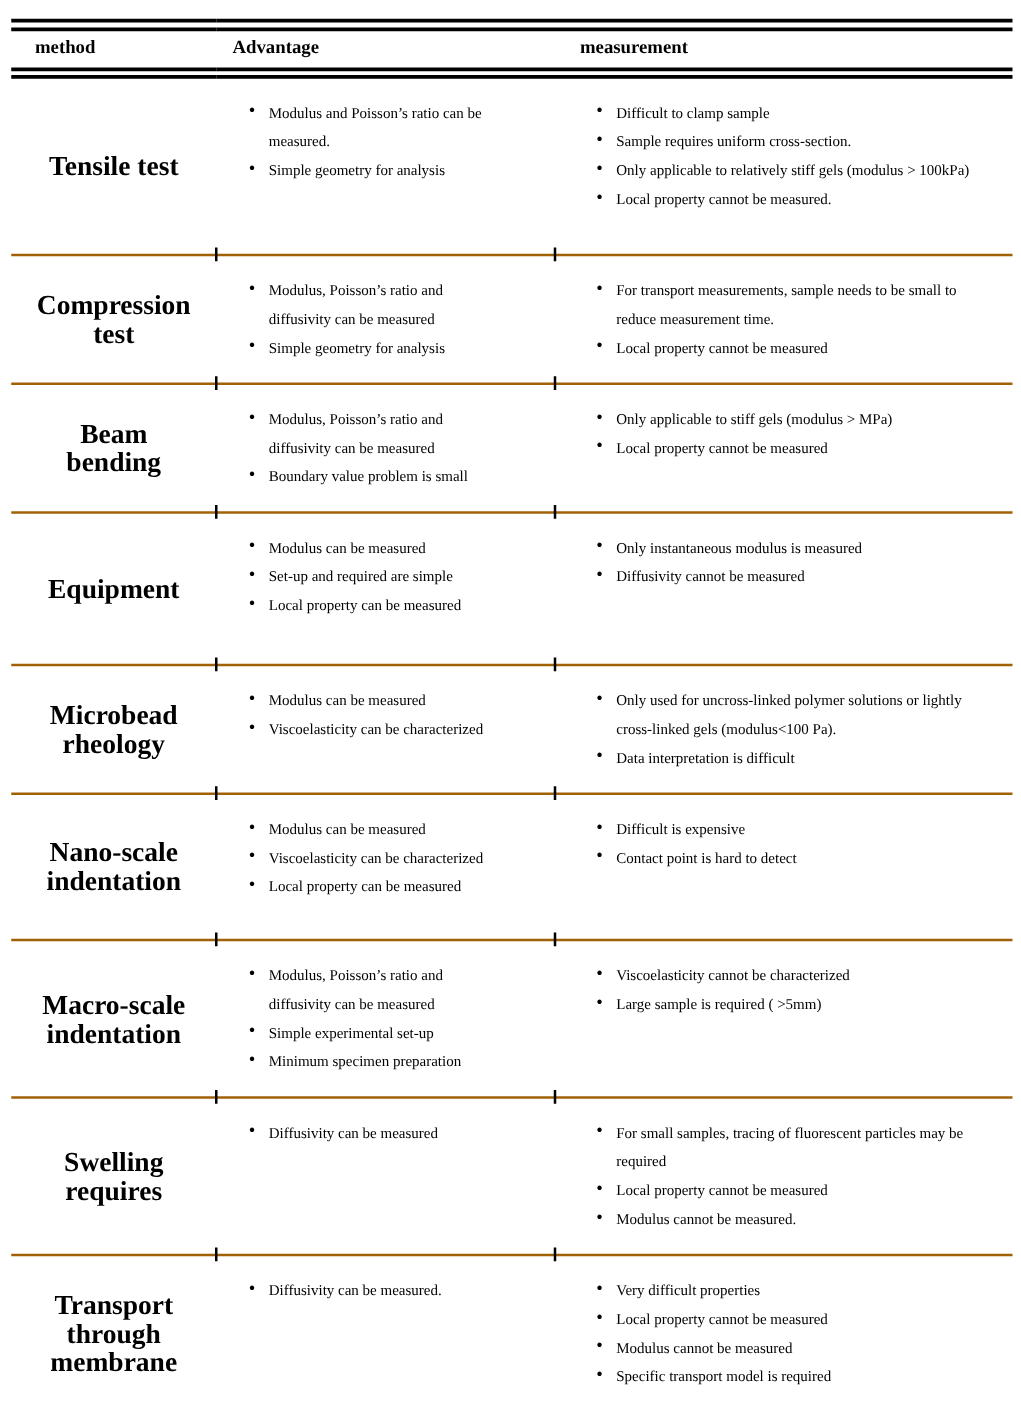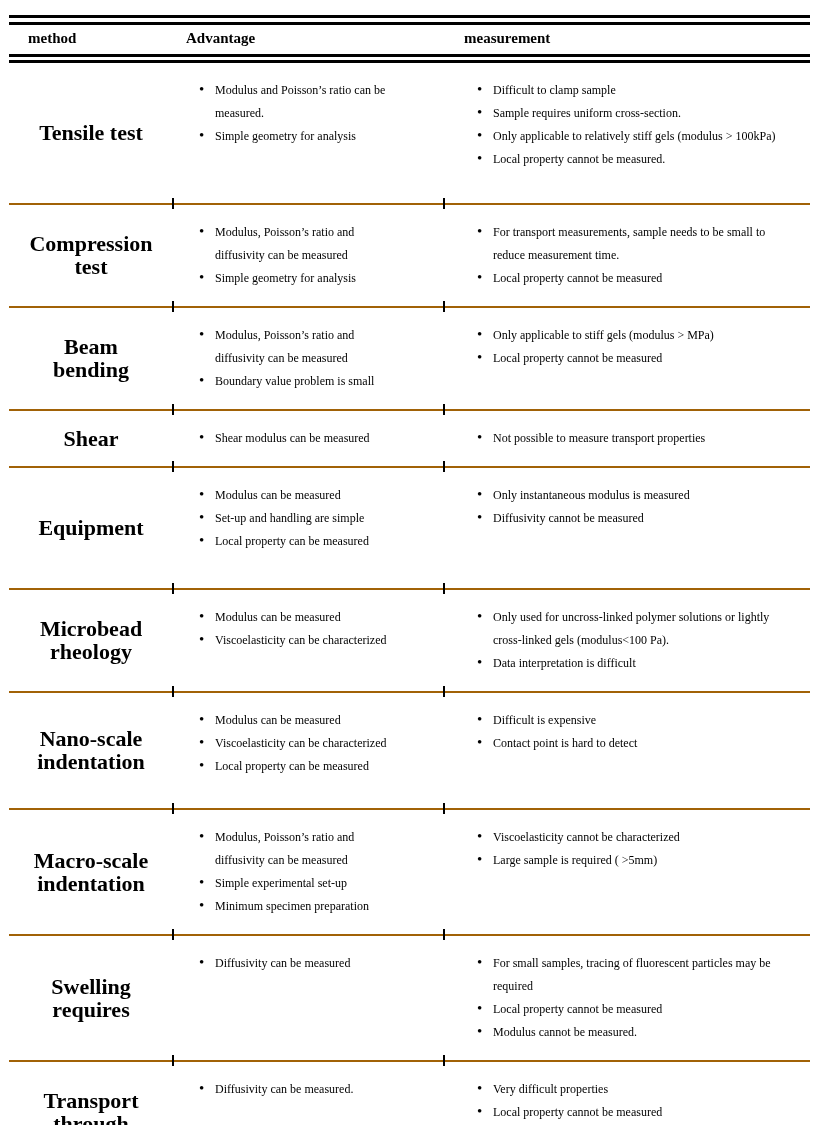--- a/index.html
+++ b/index.html
@@ -145,39 +145,26 @@
               <li>Boundary value problem is small</li>
             </ul>
           </td>
         <td class="dis">
             <ul class="bullets">
               <li>Only applicable to stiff gels (modulus &gt; MPa)</li>
               <li>Local property cannot be measured</li>
             </ul>
           </td>
       </tr>
-      <tr class="r3">
-        <td class="method"><span>Shear</span></td>
-        <td class="adv">
-            <ul class="bullets">
-              <li>Shear modulus can be measured</li>
-            </ul>
-          </td>
-        <td class="dis">
-            <ul class="bullets">
-              <li>Not possible to measure transport properties</li>
-            </ul>
-          </td>
-      </tr>
       <tr class="r4">
         <td class="method"><span>Equipment</span></td>
         <td class="adv">
             <ul class="bullets">
               <li>Modulus can be measured</li>
-              <li>Set-up and handling are simple</li>
+              <li>Set-up and required are simple</li>
               <li>Local property can be measured</li>
             </ul>
           </td>
         <td class="dis">
             <ul class="bullets">
               <li>Only instantaneous modulus is measured</li>
               <li>Diffusivity cannot be measured</li>
             </ul>
           </td>
       </tr>

